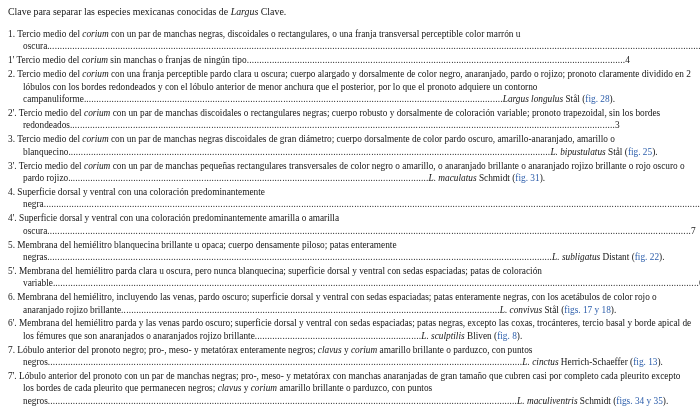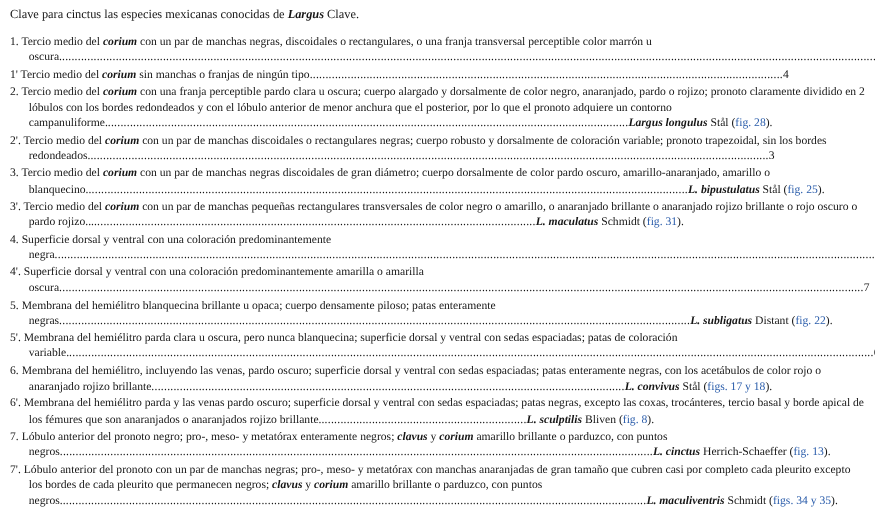--- a/index.html
+++ b/index.html
@@ -25,35 +25,35 @@
   }
   .key-list .entry {
     line-height: 12.4px;
     margin: 0 0 1.5px 0;
     padding-left: 15px;
     text-indent: -15px;
     text-align: left;
     word-break: normal;
   }
   .seg-plain { font-style: normal; }
-  .seg-italic { font-style: italic; font-weight: bold; }
+  .seg-italic { font-style: italic; }
   .seg-leader {
     font-style: normal;
     letter-spacing: 0.2px;
   }
   .seg-link {
     color: var(--link-color, #2a5caa);
   }
   .num { font-style: normal; }
 </style>
 </head>
 <body style="color: rgb(22, 22, 22); background: rgb(255, 255, 255);">
 
 <div class="page">
-  <div class="title" id="title"><span class="seg-plain">Clave para cinctus las especies mexicanas conocidas de </span><span class="seg-italic">Largus</span><span class="seg-plain"> Clave.</span></div>
+  <div class="title" id="title"><span class="seg-plain">Clave para separar las especies mexicanas conocidas de </span><span class="seg-italic">Largus</span><span class="seg-plain"> Clave.</span></div>
   <div class="key-list" id="key-list">
       <div class="entry"><span class="num">1.</span><span> </span><span class="seg-plain">Tercio medio del </span><span class="seg-italic">corium</span><span class="seg-plain"> con un par de manchas negras, discoidales o rectangulares, o una franja transversal perceptible color marrón u oscura.</span><span class="seg-leader">....................................................................................................................................................................................................................................................................</span></div>
       <div class="entry"><span class="num">1'</span><span> </span><span class="seg-plain">Tercio medio del </span><span class="seg-italic">corium</span><span class="seg-plain"> sin manchas o franjas de ningún tipo</span><span class="seg-leader">......................................................................................................................................................</span><span class="seg-plain">4</span></div>
       <div class="entry"><span class="num">2.</span><span> </span><span class="seg-plain">Tercio medio del </span><span class="seg-italic">corium</span><span class="seg-plain"> con una franja perceptible pardo clara u oscura; cuerpo alargado y dorsalmente de color negro, anaranjado, pardo o rojizo; pronoto claramente dividido en 2 lóbulos con los bordes redondeados y con el lóbulo anterior de menor anchura que el posterior, por lo que el pronoto adquiere un contorno campanuliforme.</span><span class="seg-leader">.....................................................................................................................................................................</span><span class="seg-italic">Largus longulus</span><span class="seg-plain"> Stål (</span><span class="seg-link">fig. 28</span><span class="seg-plain">).</span></div>
       <div class="entry"><span class="num">2'.</span><span> </span><span class="seg-plain">Tercio medio del </span><span class="seg-italic">corium</span><span class="seg-plain"> con un par de manchas discoidales o rectangulares negras; cuerpo robusto y dorsalmente de coloración variable; pronoto trapezoidal, sin los bordes redondeados.</span><span class="seg-leader">.......................................................................................................................................................................................................................</span><span class="seg-plain">3</span></div>
       <div class="entry"><span class="num">3.</span><span> </span><span class="seg-plain">Tercio medio del </span><span class="seg-italic">corium</span><span class="seg-plain"> con un par de manchas negras discoidales de gran diámetro; cuerpo dorsalmente de color pardo oscuro, amarillo-anaranjado, amarillo o blanquecino.</span><span class="seg-leader">..............................................................................................................................................................................................</span><span class="seg-italic">L. bipustulatus</span><span class="seg-plain"> Stål (</span><span class="seg-link">fig. 25</span><span class="seg-plain">).</span></div>
       <div class="entry"><span class="num">3'.</span><span> </span><span class="seg-plain">Tercio medio del </span><span class="seg-italic">corium</span><span class="seg-plain"> con un par de manchas pequeñas rectangulares transversales de color negro o amarillo, o anaranjado brillante o anaranjado rojizo brillante o rojo oscuro o pardo rojizo...</span><span class="seg-leader">............................................................................................................................................</span><span class="seg-italic">L. maculatus</span><span class="seg-plain"> Schmidt (</span><span class="seg-link">fig. 31</span><span class="seg-plain">).</span></div>
       <div class="entry"><span class="num">4.</span><span> </span><span class="seg-plain">Superficie dorsal y ventral con una coloración predominantemente negra</span><span class="seg-leader">....................................................................................................................................................................................................................................................................</span><span class="seg-plain">5</span></div>
       <div class="entry"><span class="num">4'.</span><span> </span><span class="seg-plain">Superficie dorsal y ventral con una coloración predominantemente amarilla o amarilla oscura</span><span class="seg-leader">...............................................................................................................................................................................................................................................................</span><span class="seg-plain">7</span></div>
       <div class="entry"><span class="num">5.</span><span> </span><span class="seg-plain">Membrana del hemiélitro blanquecina brillante u opaca; cuerpo densamente piloso; patas enteramente negras</span><span class="seg-leader">........................................................................................................................................................................................................</span><span class="seg-italic">L. subligatus</span><span class="seg-plain"> Distant (</span><span class="seg-link">fig. 22</span><span class="seg-plain">).</span></div>

